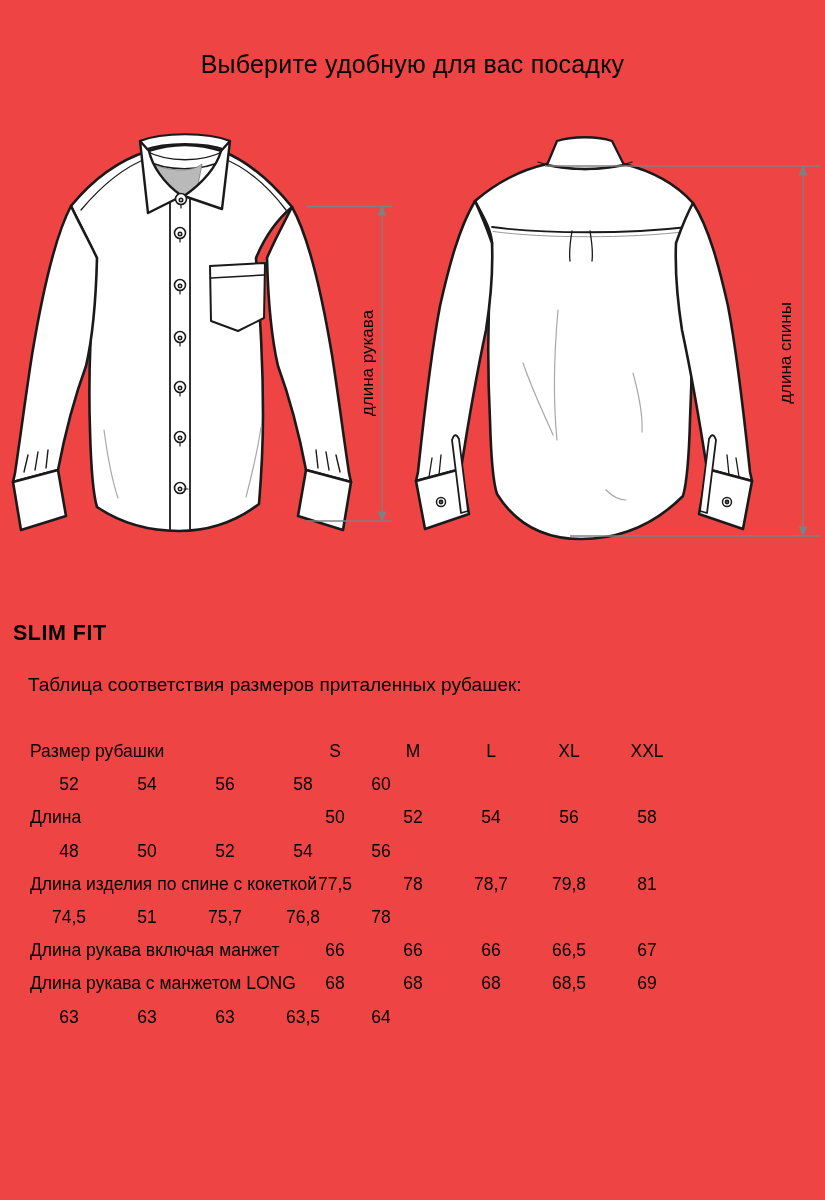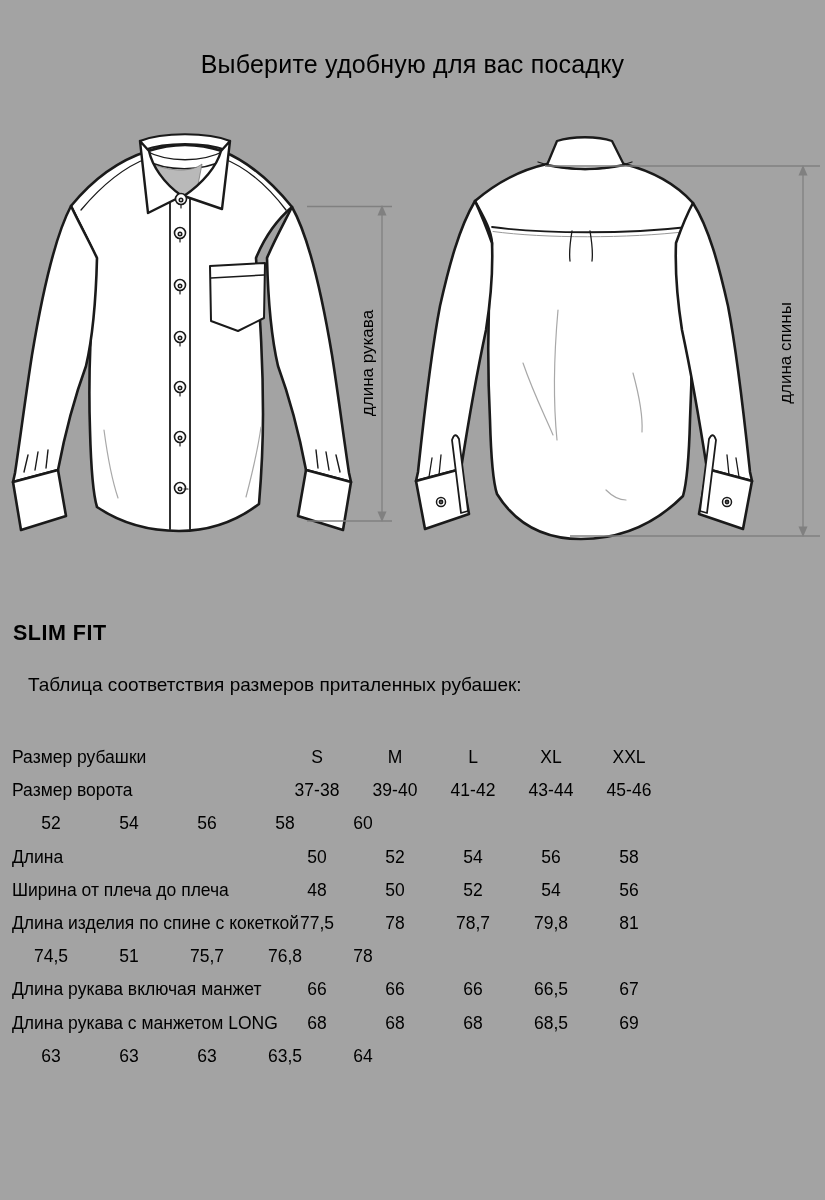--- a/index.html
+++ b/index.html
@@ -1,26 +1,26 @@
 <!DOCTYPE html>
 <html><head>
 <meta charset="utf-8">
 <style>
   html,body{margin:0;padding:0;background:#fff;}
   body{width:825px;height:1200px;position:relative;font-family:"Liberation Sans",sans-serif;color:#000;overflow:hidden;}
-  .page{position:absolute;inset:0;background:#a3a3a3;}
+  .page{position:absolute;inset:0;background:#ef4444;}
   .title{position:absolute;top:50px;left:0;width:825px;text-align:center;font-size:25px;font-weight:400;margin:0;letter-spacing:.2px;}
   .art{position:absolute;top:0;left:0;width:825px;height:560px;}
   .measure-label{position:absolute;width:320px;text-align:center;font-size:17px;line-height:20px;transform:rotate(-90deg);white-space:nowrap;color:#000;}
   .label-sleeve{left:208px;top:353px;}
   .label-back{left:626px;top:343px;}
   .fit-heading{position:absolute;left:12px;top:620px;margin:1px;font-size:21.5px;font-weight:700;letter-spacing:.5px;text-align:right;}
   .table-caption{position:absolute;left:12px;top:658px;margin:16px;font-size:19px;font-weight:400;}
   .size-table{position:absolute;left:0;top:741px;width:720px;}
-  .trow{display:flex;align-items:center;height:33.2px;padding-left:12px;font-size:17.5px;}
+  .trow{display:flex;height:33.2px;padding-left:30px;font-size:17.5px;}
   .tlbl{width:266px;flex:0 0 266px;white-space:nowrap;overflow:visible;}
   .tval{width:78px;flex:0 0 78px;text-align:center;white-space:nowrap;}
 </style>
 </head>
 <body>
 
 <div class="page">
 
   <h1 class="title">Выберите удобную для вас посадку</h1>
 
@@ -214,44 +214,35 @@
   <div class="size-table">
     <div class="trow">
       <div class="tlbl">Размер рубашки</div>
       <div class="tval">S</div>
       <div class="tval">M</div>
       <div class="tval">L</div>
       <div class="tval">XL</div>
       <div class="tval">XXL</div>
     </div>
     <div class="trow">
-      <div class="tlbl">Размер ворота</div>
-      <div class="tval">37-38</div>
-      <div class="tval">39-40</div>
-      <div class="tval">41-42</div>
-      <div class="tval">43-44</div>
-      <div class="tval">45-46</div>
-    </div>
-    <div class="trow">
       <div class="tval">52</div>
       <div class="tval">54</div>
       <div class="tval">56</div>
       <div class="tval">58</div>
       <div class="tval">60</div>
     </div>
     <div class="trow">
       <div class="tlbl">Длина</div>
       <div class="tval">50</div>
       <div class="tval">52</div>
       <div class="tval">54</div>
       <div class="tval">56</div>
       <div class="tval">58</div>
     </div>
     <div class="trow">
-      <div class="tlbl">Ширина от плеча до плеча</div>
       <div class="tval">48</div>
       <div class="tval">50</div>
       <div class="tval">52</div>
       <div class="tval">54</div>
       <div class="tval">56</div>
     </div>
     <div class="trow">
       <div class="tlbl">Длина изделия по спине с кокеткой</div>
       <div class="tval">77,5</div>
       <div class="tval">78</div>

